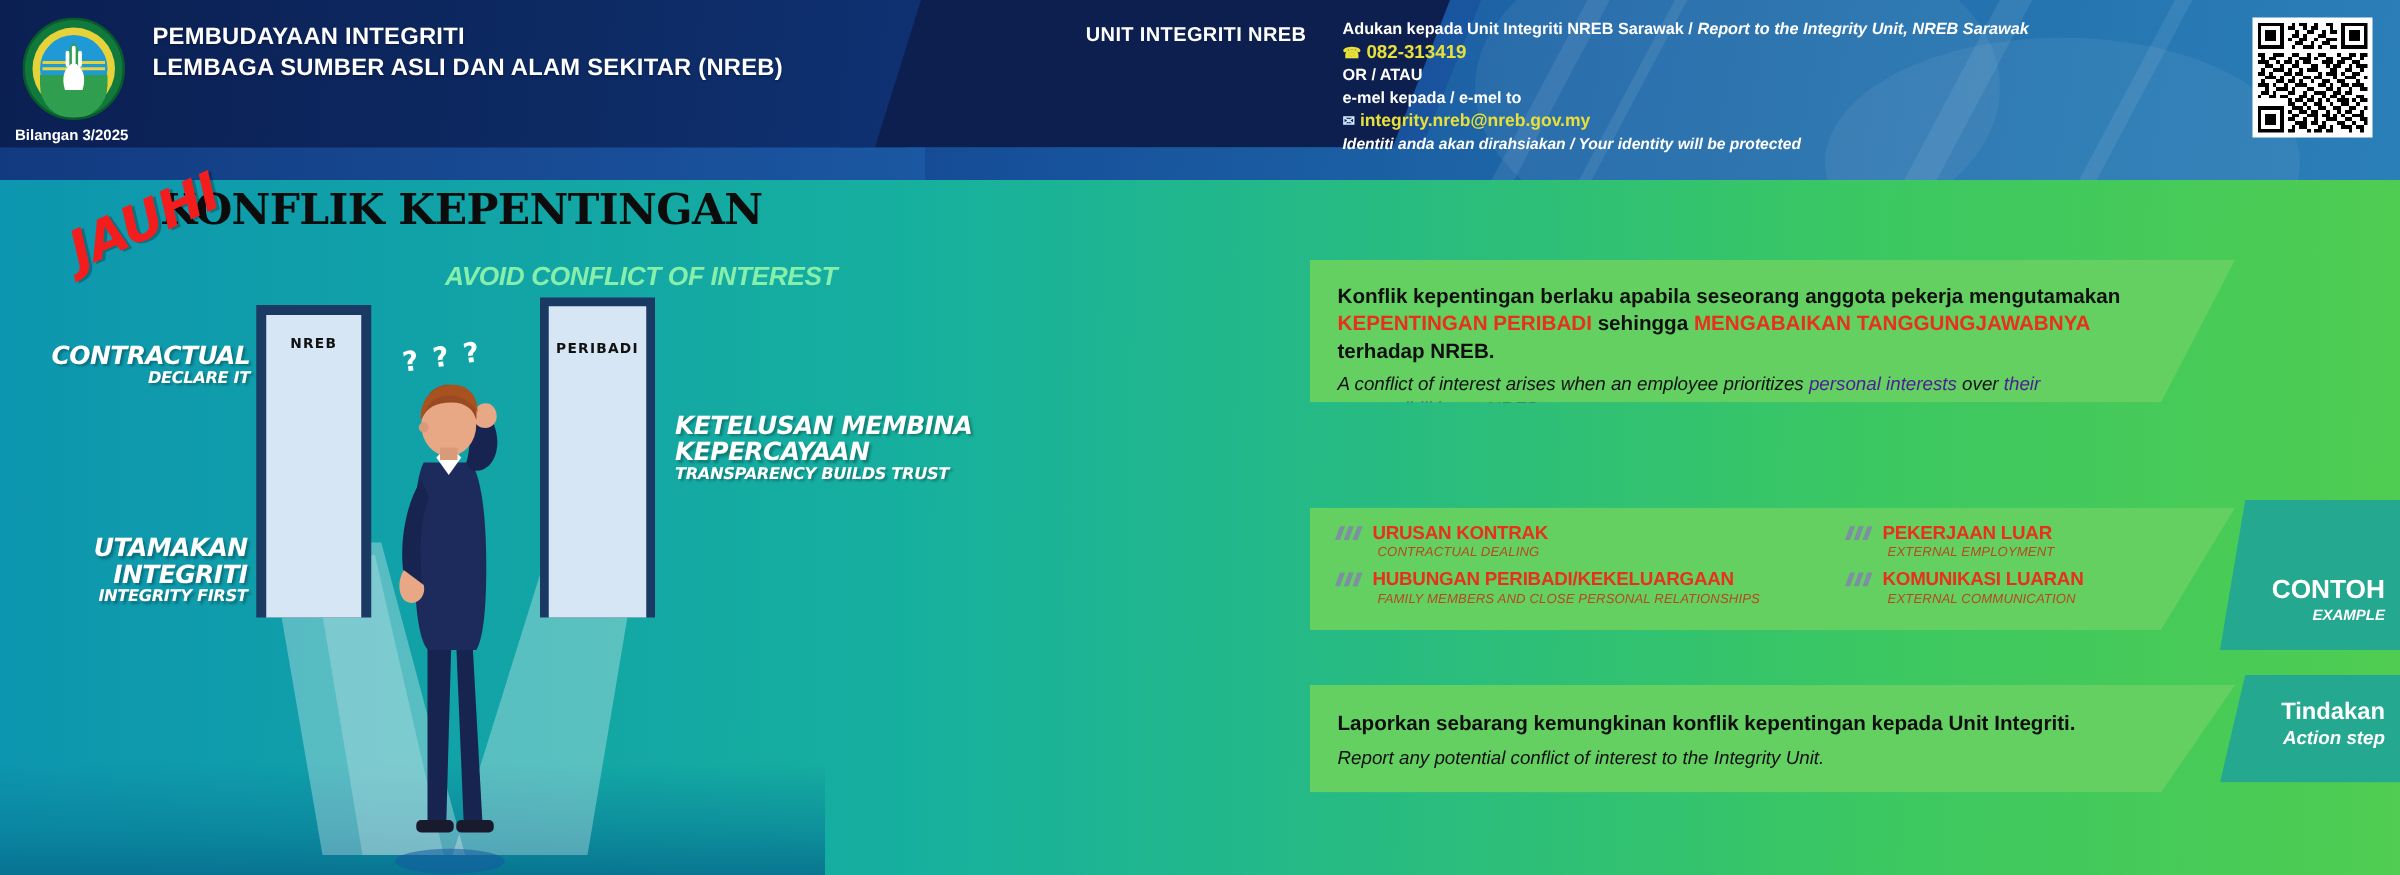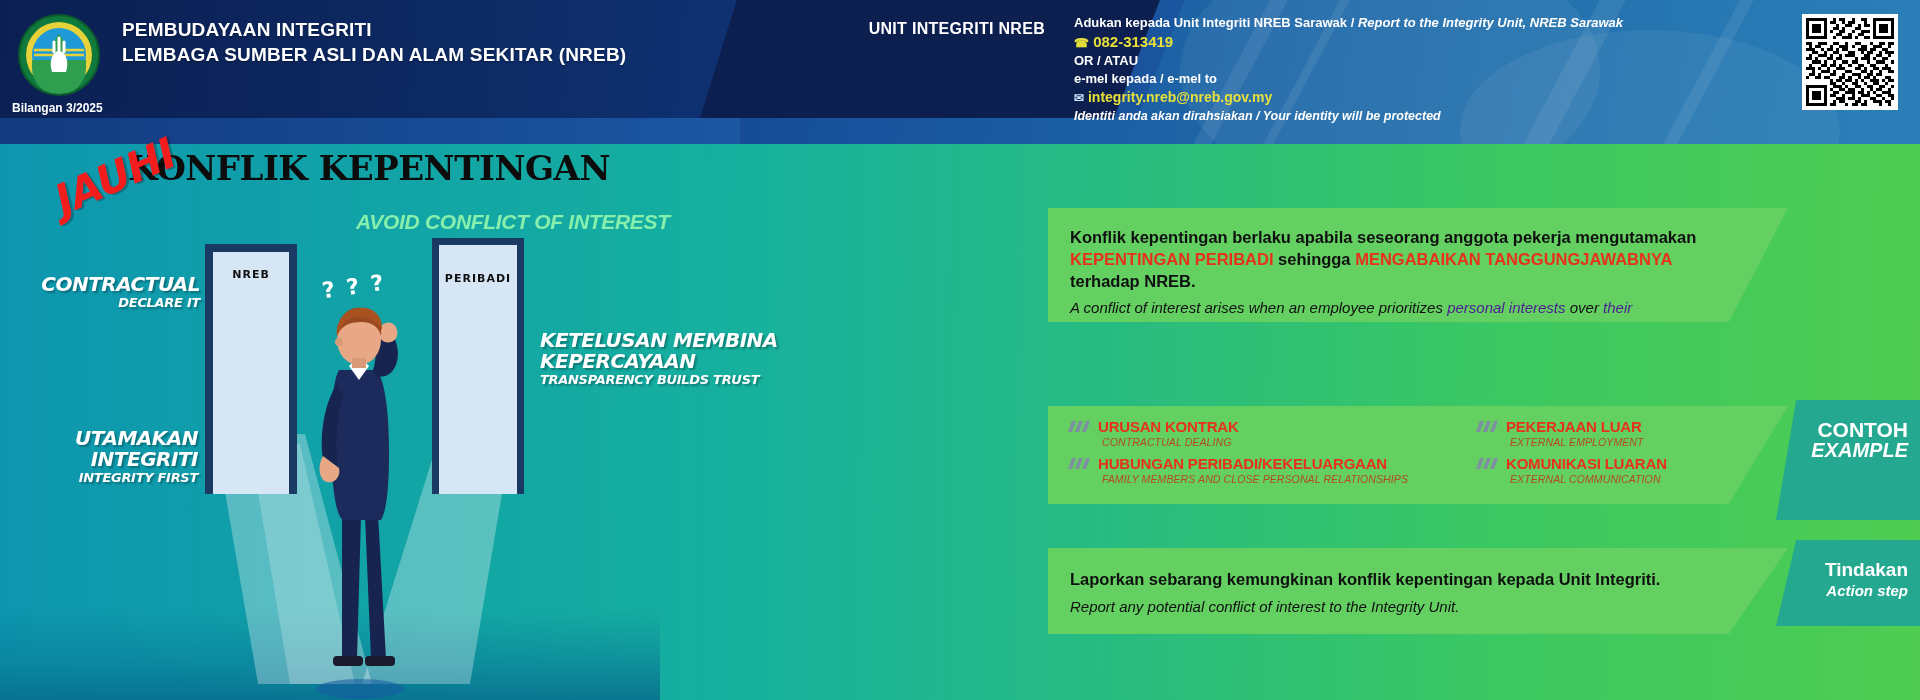--- a/index.html
+++ b/index.html
@@ -539,22 +539,22 @@
         <span>Konflik kepentingan berlaku apabila seseorang anggota pekerja mengutamakan </span><span class="red">KEPENTINGAN PERIBADI</span><span> sehingga </span><span class="red">MENGABAIKAN TANGGUNGJAWABNYA</span><span> terhadap NREB.</span>
       </div>
       <div class="p-en" style="margin-top:6px;">
         <span>A conflict of interest arises when an employee prioritizes </span><span class="red">personal interests</span><span> over </span><span class="red">their responsibilities</span><span> to NREB.</span>
       </div>
     </div>
   </div>
 
   <div class="tab" style="left:1776px;top:400px;width:144px;height:120px;clip-path:polygon(14% 0, 100% 0, 100% 100%, 0 100%);">
     <div class="tab-inner" style="top:18px;">
-      <div class="t-ms" style="font-size:21px;">CONTOH</div>
-      <div class="t-en" style="font-size:20px;">EXAMPLE</div>
+      <div class="t-ms" style="font-size:21px;margin-top:42px;">CONTOH</div>
+      <div class="t-en" style="font-size:12px;">EXAMPLE</div>
     </div>
   </div>
 
   <div class="panel" style="left:1048px;top:406px;width:740px;height:98px;clip-path:polygon(0 0, 100% 0, 92% 100%, 0 100%);">
 
     <div class="ex-col" style="left:50px;top:12px;width:380px;">
       <div class="ex-item">
         <span class="ex-bullet">
             <i style="left:0"></i>
             <i style="left:7px"></i>

